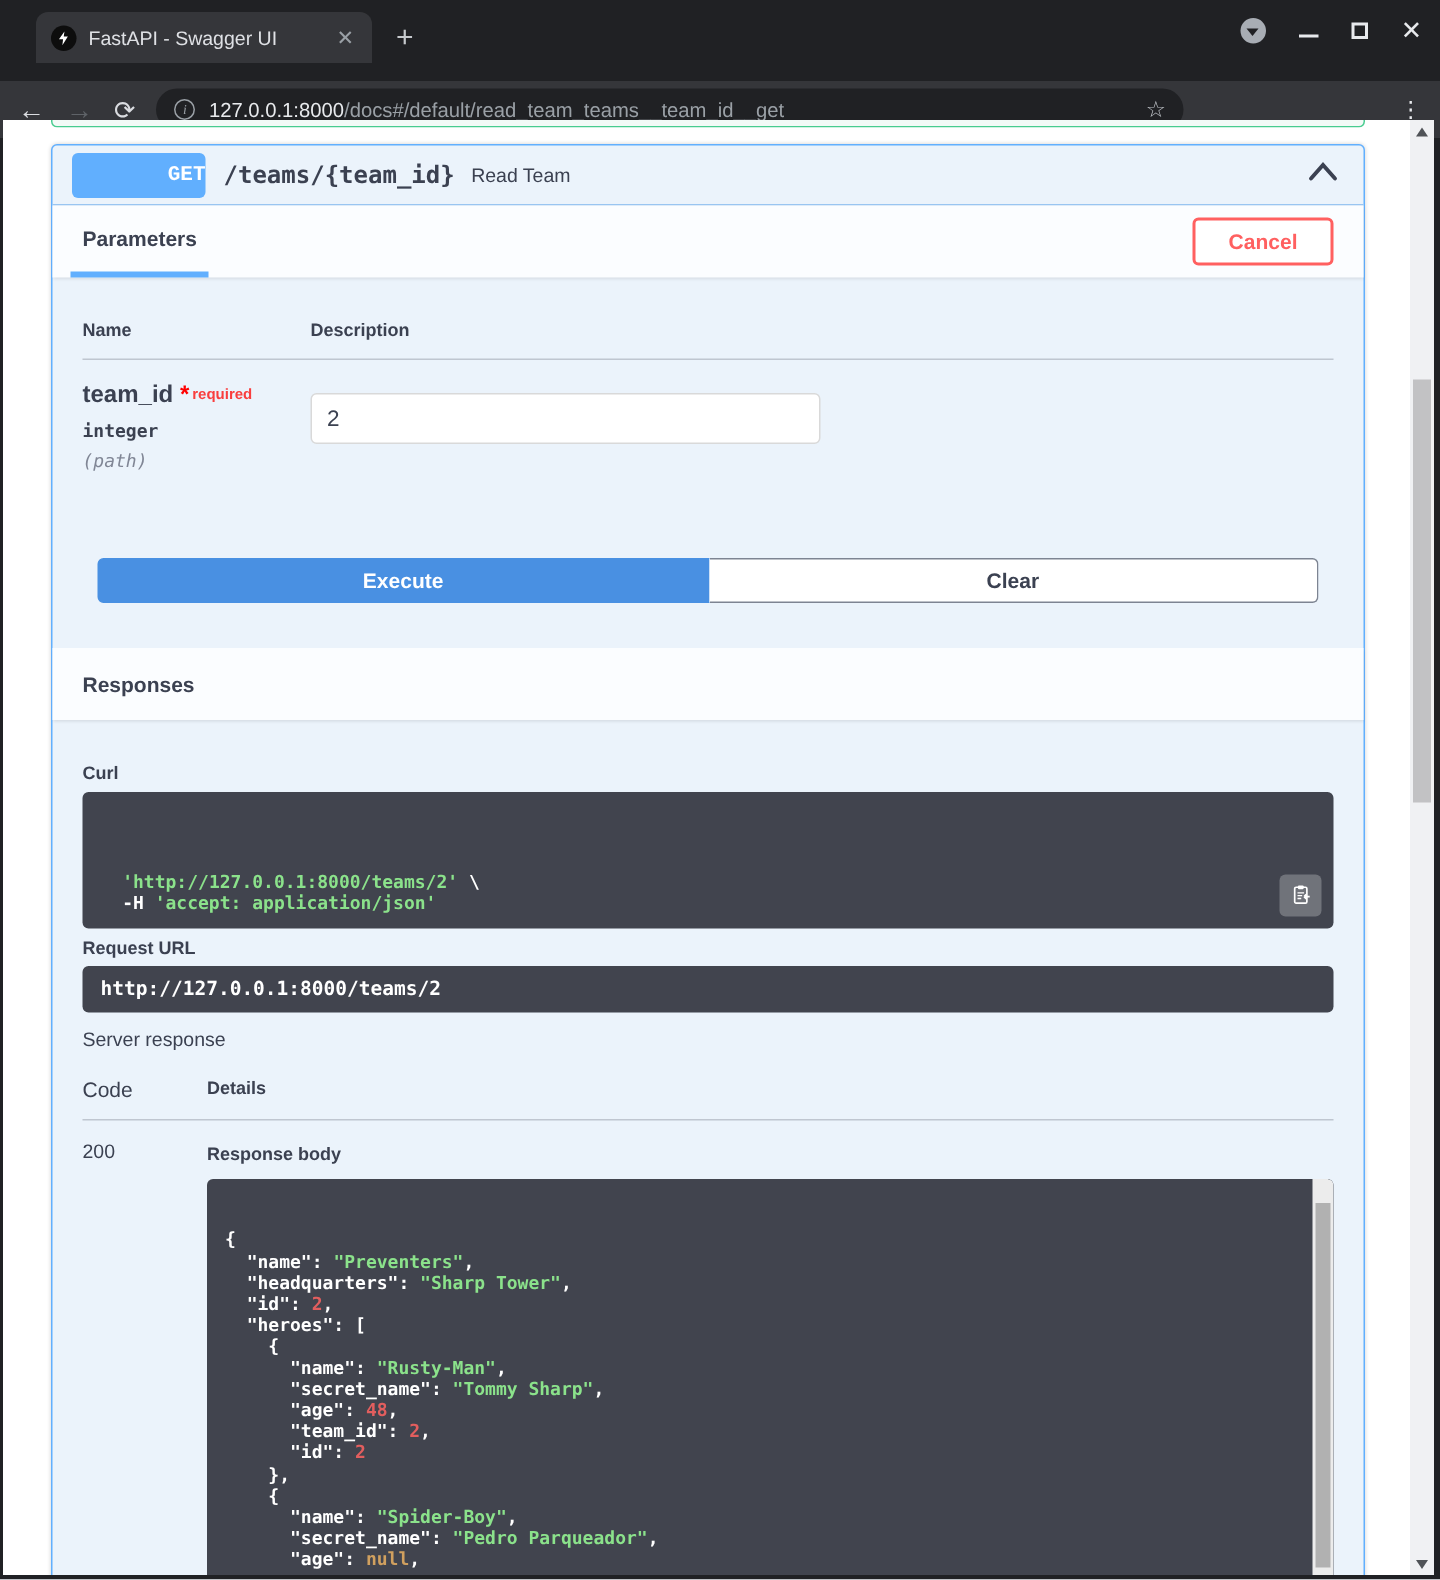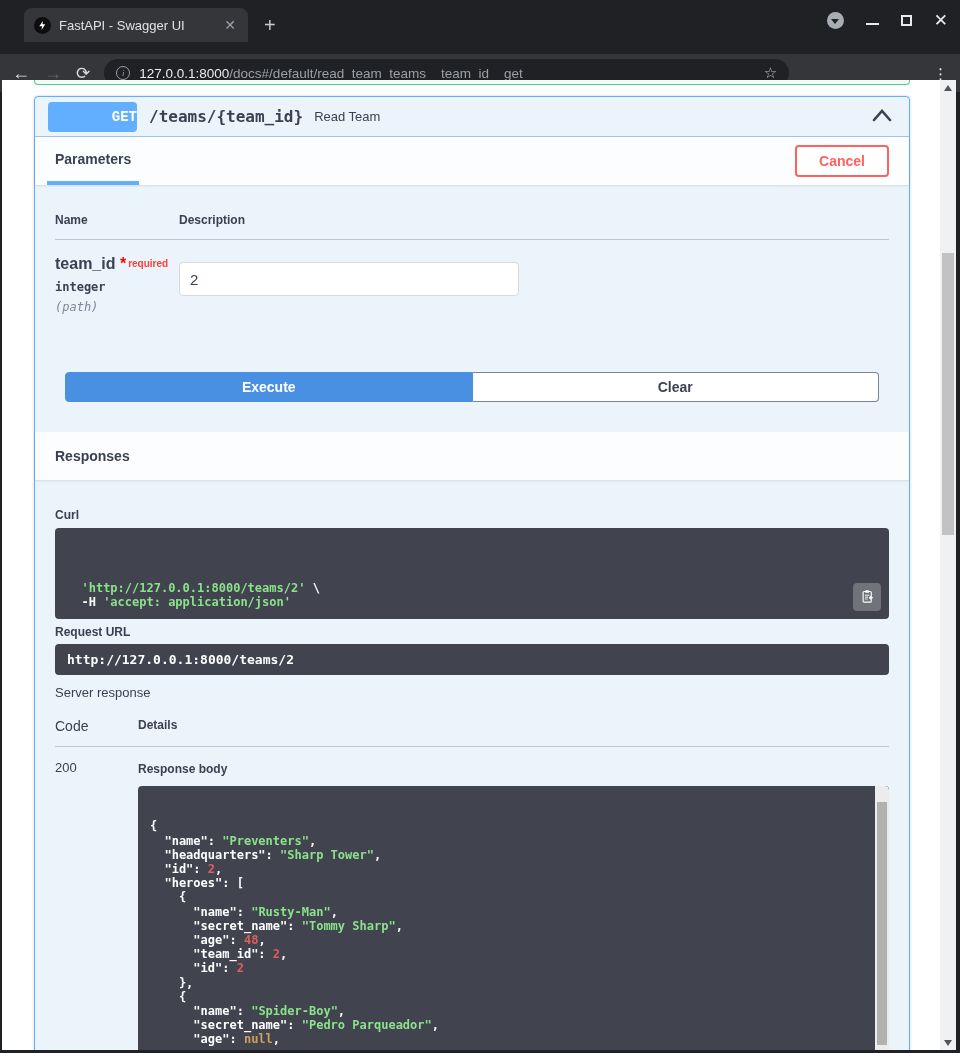--- a/index.html
+++ b/index.html
@@ -58,21 +58,21 @@
                     box-shadow:0 1px 2px rgba(0,0,0,.1); }
   .tab-head { height:48px; display:flex; align-items:center; font-weight:bold; font-size:14px; color:#3b4151;
               padding:0 8px; margin-left:-8px; border-bottom:4px solid #61affe; }
   .plain-head { font-weight:bold; font-size:14px; color:#3b4151; }
   .cancel-btn { margin-left:auto; background:#fff; border:2px solid #ff6060; color:#ff6060; font-weight:bold;
                 font-size:14px; border-radius:4px; padding:6px 22px; font-family:inherit; }
 
   .params-wrap { padding:28px 20px 0; }
   .table-head { display:flex; font-weight:bold; font-size:12px; color:#3b4151; padding-bottom:12px;
                 border-bottom:1px solid rgba(59,65,81,.25); }
-  .col-l { width:124px; flex:0 0 auto; }
+  .col-l { width:152px; flex:0 0 auto; }
   .col-r { flex:1; }
   .param-row { display:flex; padding-top:14px; }
   .pname { font-size:16px; font-weight:bold; color:#3b4151; line-height:19px; }
   .pstar { color:#f00; }
   .preq { color:#f93e3e; font-size:10px; vertical-align:top; margin-left:2px; }
   .ptype { font-family:"DejaVu Sans Mono",monospace; font-weight:bold; font-size:12px; color:#3b4151; margin-top:7px; }
   .ploc  { font-family:"DejaVu Sans Mono",monospace; font-style:italic; font-size:12px; color:#808695; margin-top:6px; }
   .pinput { margin-top:8px; width:340px; height:34px; border:1px solid #d9d9d9; border-radius:4px; padding:0 10px;
             font-size:15px; color:#3b4151; font-family:inherit; background:#fff; }
 

